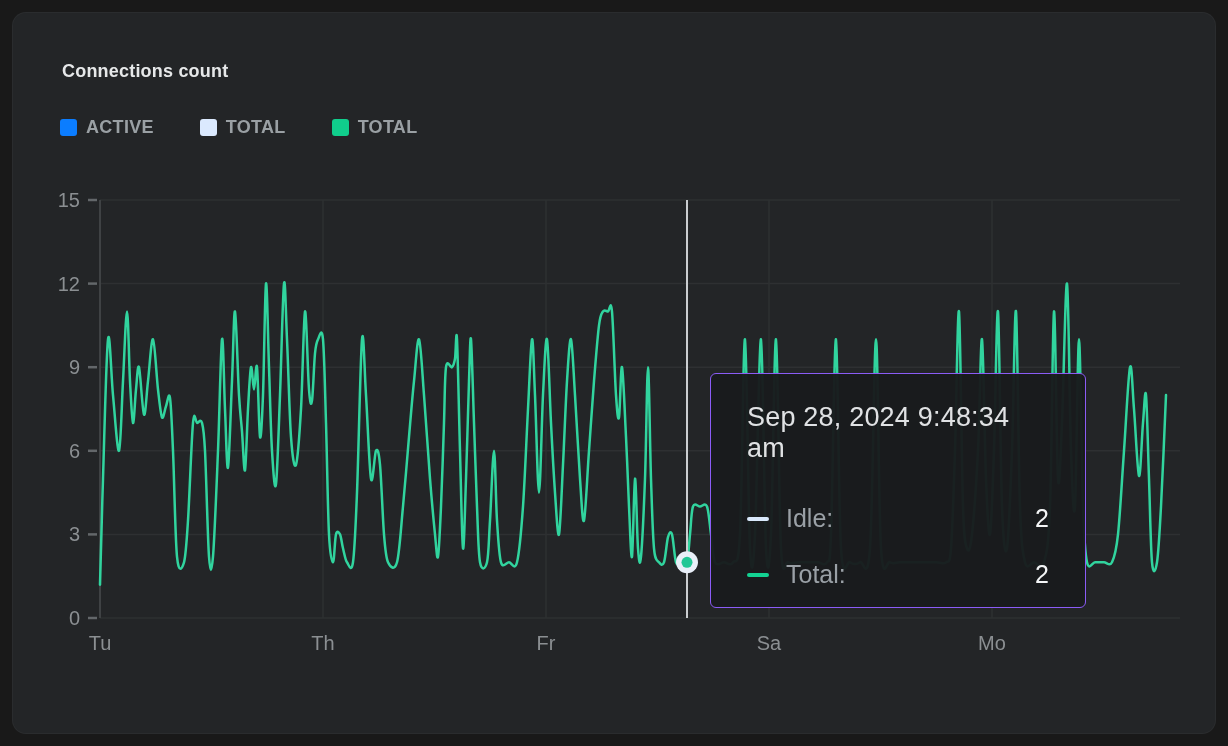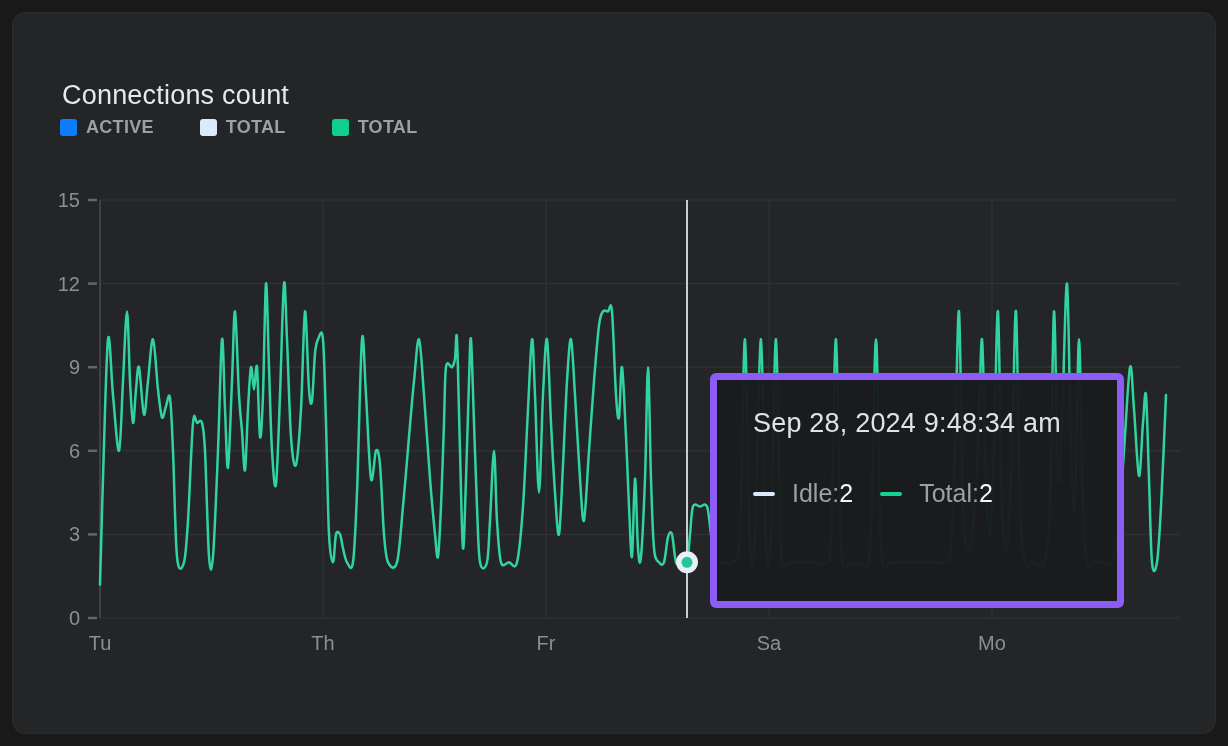--- a/index.html
+++ b/index.html
@@ -6,43 +6,43 @@
   body{
     width:1228px;height:746px;position:relative;overflow:hidden;
     background:#191919;font-family:"Liberation Sans",sans-serif;
   }
   .card{
     position:absolute;left:12px;top:12px;width:1204px;height:722px;
     background:#232527;border:1px solid rgba(255,255,255,.035);
     border-radius:14px;box-sizing:border-box;
   }
   .chart-title{
-    position:absolute;left:62px;top:80px;
-    font-size:27px;font-weight:400;color:#e6e8e9;letter-spacing:.2px;
+    position:absolute;left:62px;top:61px;
+    font-size:18px;font-weight:700;color:#e6e8e9;letter-spacing:.2px;
   }
   .legend{
     position:absolute;left:60px;top:117px;
     display:flex;align-items:center;gap:46px;
   }
   .legend-item{display:flex;align-items:center;gap:9px;cursor:pointer}
   .legend-swatch{width:17px;height:17px;border-radius:3px;flex:none}
   .legend-swatch.hatched{
     background:repeating-linear-gradient(135deg,#47524d 0 3px,#272c2b 3px 6px);
   }
   .legend-label{
     font-size:18px;font-weight:700;color:#9aa0a4;letter-spacing:.3px;
   }
   svg.chart{position:absolute;left:0;top:0}
   .tooltip{
-    position:absolute;left:710px;top:373px;width:414px;height:235px;
-    background:rgba(25,27,29,.97);border:7px solid #8b5cf6;border-radius:6px;
+    position:absolute;left:710px;top:373px;width:376px;height:235px;
+    background:rgba(25,27,29,.97);border:1px solid #8b5cf6;border-radius:6px;
     box-sizing:border-box;padding:28px 36px;
   }
   .tt-title{font-size:27px;color:#e0e2e4;letter-spacing:.2px}
-  .tt-rows{margin-top:40px;display:flex;flex-direction:row;gap:27px}
+  .tt-rows{margin-top:40px;display:flex;flex-direction:column;gap:27px}
   .tt-row{display:flex;align-items:center}
   .tt-dash{width:22px;height:4px;border-radius:2px;flex:none}
   .tt-label{margin-left:17px;font-size:25px;color:#9aa0a6}
   .tt-value{margin-left:auto;font-size:25px;color:#f4f6f7}
 </style>
 </head>
 <body>
 
 <div class="card"></div>
 

